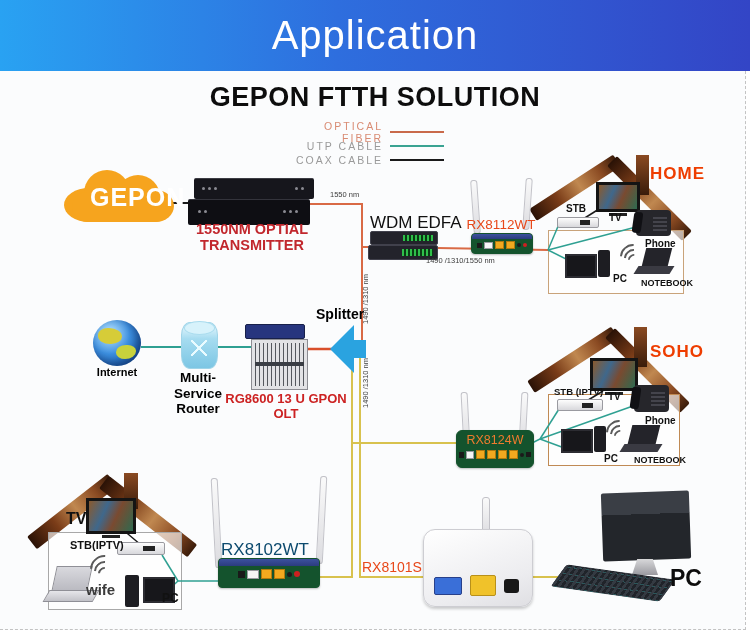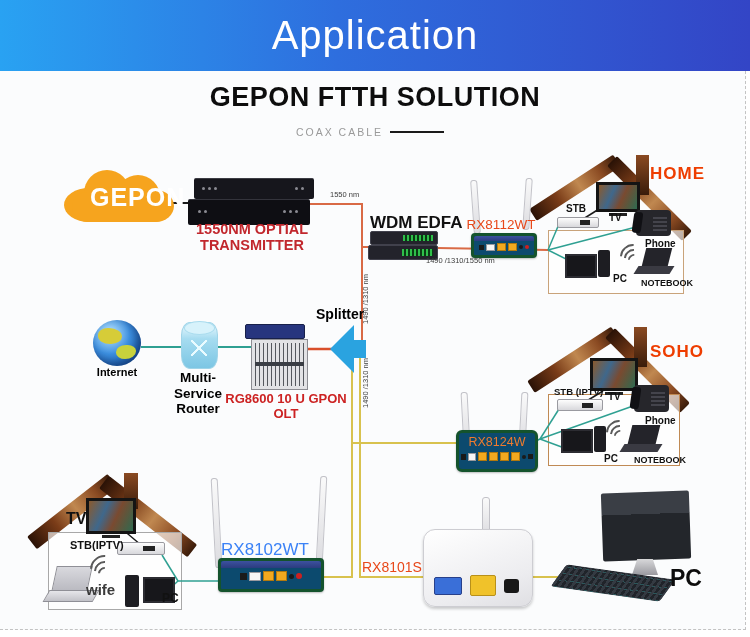--- a/index.html
+++ b/index.html
@@ -68,21 +68,21 @@
   .note .scr{position:absolute;background:#24242a;transform:skewX(-14deg);}
   .note .base{position:absolute;background:#3a3a42;transform:skewX(-32deg);}
   .lap-s .scr{position:absolute;background:linear-gradient(#d9d9de,#b9b9c0);border:1px solid #8f8f96;transform:skewX(-12deg);}
   .lap-s .base{position:absolute;background:linear-gradient(#e6e6ea,#c2c2c8);border:1px solid #8f8f96;transform:skewX(-30deg);}
   .wifi i{position:absolute;border:2px solid #5a5a5a;border-color:#5a5a5a transparent transparent transparent;
           border-radius:50%;transform:rotate(-42deg);}
 
   
   .ant{position:absolute;width:5px;background:linear-gradient(#fafafa,#dcdce0);
        border:1px solid #c2c2c8;border-radius:3px;}
-  .rbody{position:absolute;background:#0c4a6e;border:3px solid #14532d;border-radius:4px;
+  .rbody{position:absolute;background:#14532d;border:1px solid #14532d;border-radius:4px;
          box-shadow:0 1px 2px rgba(0,0,0,.25);}
   .rtop{height:7px;background:linear-gradient(#3c519f,#2b3c7e);border-radius:3px 3px 0 0;}
   .ports{display:flex;gap:2px;align-items:center;justify-content:center;margin-top:3px;}
   .pk{width:7px;height:7px;background:#1a1a1a;}
   .pw{width:10px;height:7px;background:#f6f6f6;border:1px solid #9a9aa0;}
   .py{width:9px;height:8px;background:#f2a91f;border:1px solid #b2790e;}
   .pd{width:5px;height:5px;border-radius:50%;background:#1a1a1a;}
   .pr{width:6px;height:6px;border-radius:50%;background:#cc2020;}
 
   
@@ -134,20 +134,28 @@
 
   <div class="a" id="banner">
     <h1>Application</h1>
   </div>
 
   <div class="a" id="sheet"></div>
 
   <div class="a" id="gtitle">GEPON FTTH SOLUTION</div>
 
   <div class="a z20" style="left:283px;top:125px;">
+    <div class="lg-row">
+      <span class="lg-lab" style="color:#d98b73;">OPTICAL FIBER</span>
+      <span class="lg-line" style="background:#c96a4a;"></span>
+    </div>
+    <div class="lg-row">
+      <span class="lg-lab" style="color:#9a9a9a;">UTP CABLE</span>
+      <span class="lg-line" style="background:#3aa392;"></span>
+    </div>
     <div class="lg-row">
       <span class="lg-lab" style="color:#9a9a9a;">COAX CABLE</span>
       <span class="lg-line" style="background:#1a1a1a;"></span>
     </div>
   </div>
 
   <div class="a z1" style="left:528px;top:150px;width:170px;height:150px;">
     <div class="roof" style="left:5px;top:58px;width:100px;transform:rotate(-33deg);transform-origin:left center;"></div>
     <div class="roof" style="left:84px;top:4px;width:106px;transform:rotate(45deg);transform-origin:left center;"></div>
     <div class="ribbon" style="left:108px;top:5px;height:40px;"></div>
@@ -234,35 +242,35 @@
         </span>
       <span class="dots" style="right:12px;top:10px;">
           <i></i>
           <i></i>
           <i></i>
         </span>
     </div>
   </div>
   <div class="a z20 redlab" style="left:150px;top:221px;width:204px;text-align:center;font-size:14.5px;">1550NM OPTIAL TRANSMITTER</div>
 
-  <div class="a z20" style="left:370px;top:213px;font-size:17px;font-weight:bold;color:#111;">WDM EDFA</div>
+  <div class="a z20" style="left:370px;top:213px;font-size:17px;font-weight:normal;color:#111;">WDM EDFA</div>
   <div class="a z10" style="left:368px;top:231px;width:70px;height:28px;">
     <div class="edfa-u" style="left:2px;top:0;width:66px;height:12px;"></div>
     <div class="edfa-u" style="left:0;top:14px;width:68px;height:13px;"></div>
   </div>
 
   <div class="a z10" id="globe" style="left:93px;top:320px;width:48px;height:46px;"></div>
   <div class="a z20" style="left:82px;top:366px;width:70px;text-align:center;font-size:11px;font-weight:bold;">Internet</div>
 
   <div class="a z10" id="msr" style="left:181px;top:322px;width:35px;height:45px;"></div>
   <div class="a z20" style="left:158px;top:370px;width:80px;text-align:center;font-size:13.5px;font-weight:bold;line-height:1.15;">Multi-Service Router</div>
 
   <div class="a z10" style="left:245px;top:324px;width:58px;height:13px;background:#27357e;border:1px solid #18204a;border-radius:2px;"></div>
   <div class="a z10" id="olt-ch" style="left:251px;top:339px;width:55px;height:49px;"></div>
-  <div class="a z20 redlab" style="left:222px;top:391px;width:128px;text-align:center;font-size:13px;color:#cc2222;">RG8600 10 U GPON OLT</div>
+  <div class="a z20 redlab" style="left:222px;top:391px;width:128px;text-align:center;font-size:13px;color:#cc2222;">RG8600 13 U GPON OLT</div>
 
   <div class="a z20" style="left:316px;top:306px;font-size:14px;font-weight:bold;">Splitter</div>
 
   <div class="a z10" style="left:458px;top:178px;width:86px;height:78px;">
     <div class="ant" style="left:14px;top:2px;height:52px;transform:rotate(-4deg);"></div>
     <div class="ant" style="left:66px;top:0;height:50px;transform:rotate(4deg);"></div>
     <div class="a orglab" style="left:0;top:39px;width:86px;text-align:center;font-size:13.5px;color:#e8481a;">RX8112WT</div>
     <div class="rbody" style="left:13px;top:55px;width:60px;height:19px;">
       <div class="rtop" style="height:5px;"></div>
       <div class="ports" style="margin-top:2px;">
@@ -290,21 +298,21 @@
           <span class="py" style="width:7px;height:7px;"></span>
           <span class="pd" style="width:4px;height:4px;"></span>
           <span class="pk" style="width:5px;height:5px;"></span>
         </div>
     </div>
   </div>
 
   <div class="a z10" style="left:190px;top:468px;width:150px;height:125px;">
     <div class="ant" style="left:23px;top:10px;height:88px;transform:rotate(-3deg);"></div>
     <div class="ant" style="left:128px;top:8px;height:86px;transform:rotate(3deg);"></div>
-    <div class="a orglab" style="left:0;top:72px;width:150px;text-align:center;font-size:17px;color:#3b82f6;">RX8102WT</div>
+    <div class="a orglab" style="left:0;top:72px;width:150px;text-align:center;font-size:17px;color:#0c4a6e;">RX8102WT</div>
     <div class="rbody" style="left:28px;top:90px;width:100px;height:28px;">
       <div class="rtop"></div>
       <div class="ports">
           <span class="pk"></span>
           <span class="pw"></span>
           <span class="py"></span>
           <span class="py"></span>
           <span class="pd"></span>
           <span class="pr"></span>
         </div>

